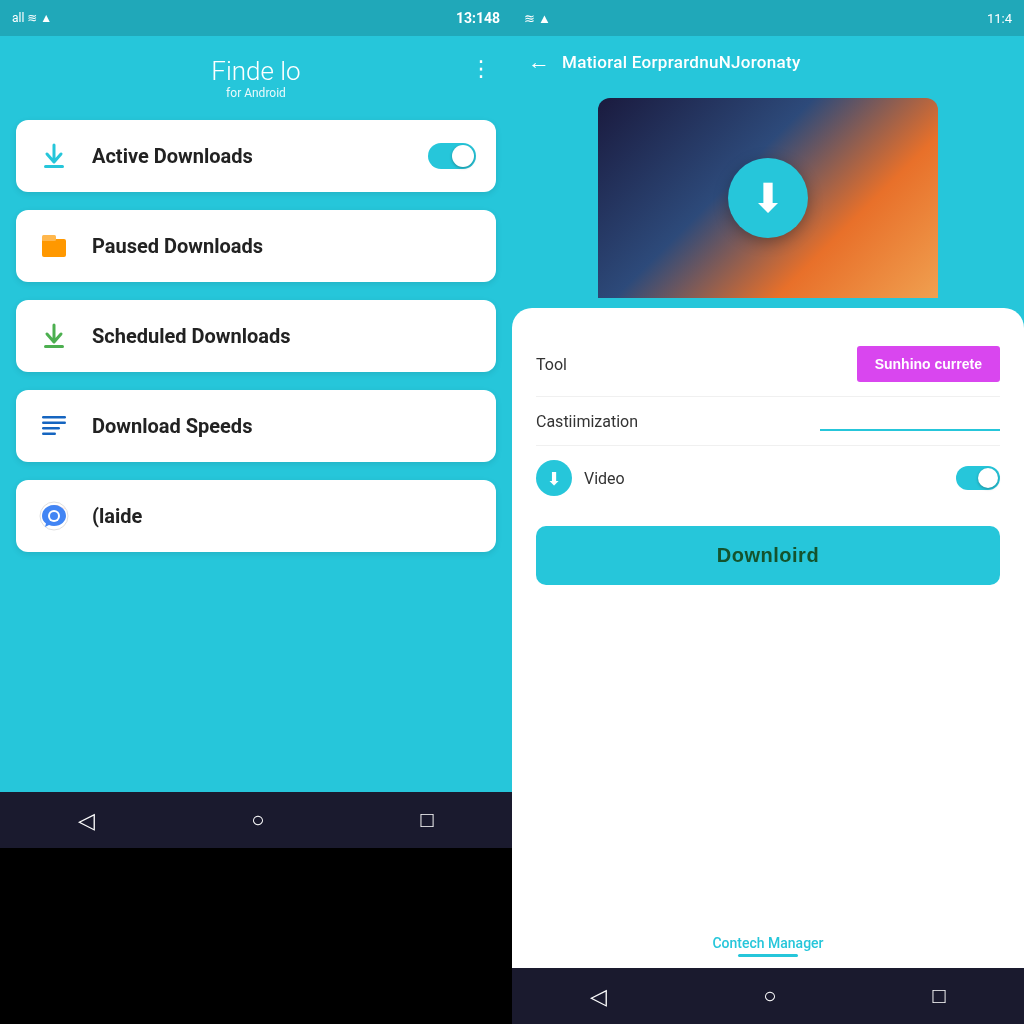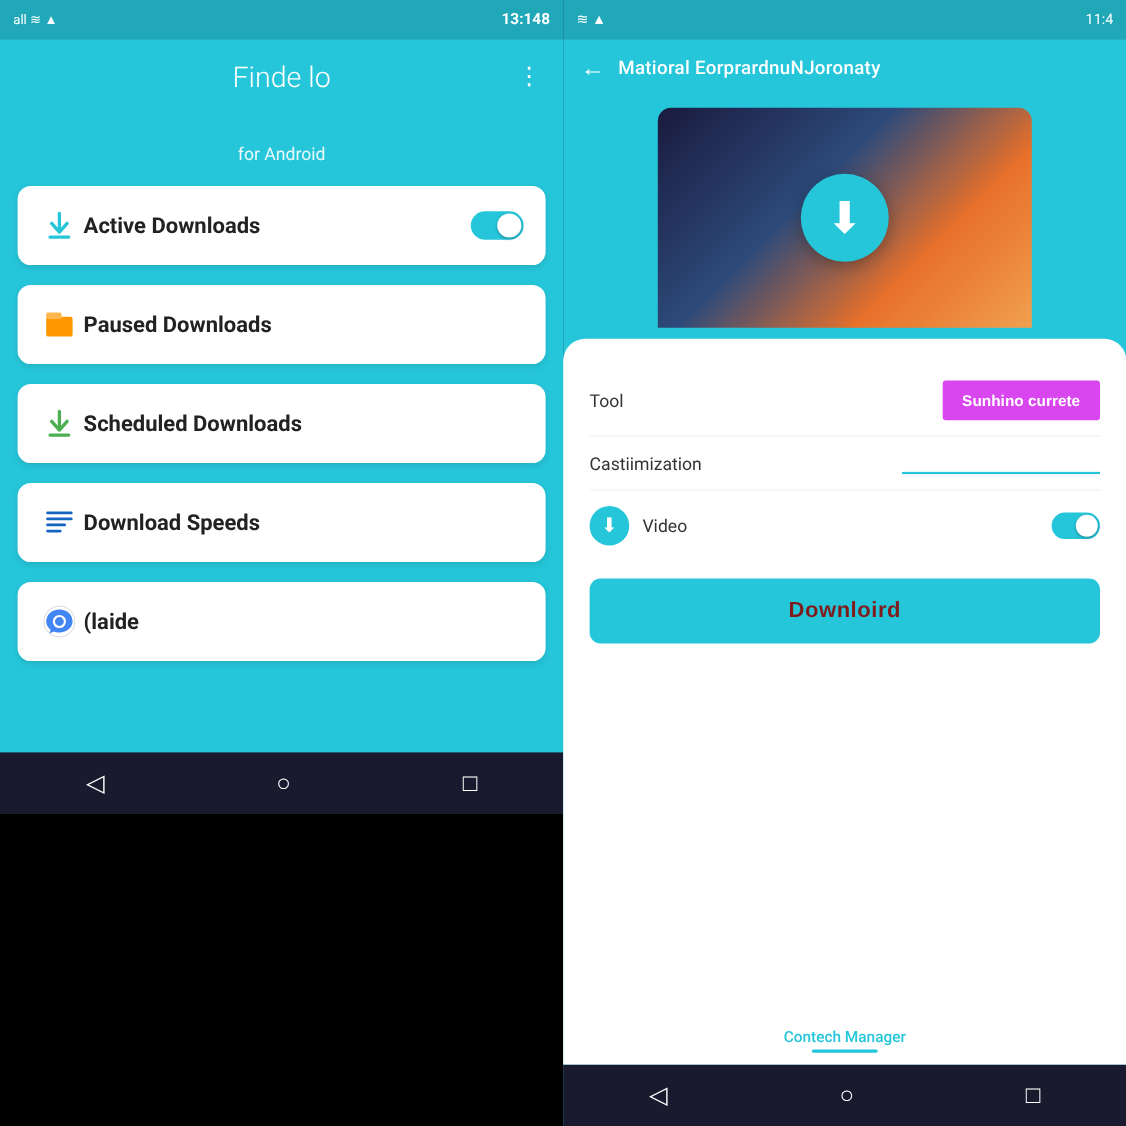--- a/index.html
+++ b/index.html
@@ -8,21 +8,21 @@
       height: 1024px;
       display: flex;
       font-family: 'Roboto', Arial, sans-serif;
       background: #000;
       overflow: hidden;
     }
 
     
     .left-panel {
       width: 512px;
-      height: 740px;
+      height: 848px;
       background: #26C6DA;
       display: flex;
       flex-direction: column;
       position: relative;
     }
 
     .status-bar {
       width: 100%;
       height: 36px;
       background: rgba(0,0,0,0.15);
@@ -54,41 +54,40 @@
       font-size: 26px;
       font-weight: 300;
       margin-bottom: 0;
     }
     .left-header .app-subtitle {
       font-size: 22px;
       font-weight: 700;
       margin-bottom: 4px;
     }
     .left-header .app-platform {
-      font-size: 16px;
+      font-size: 12px;
       font-weight: 400;
       opacity: 0.9;
-      margin-top: 44px;
     }
 
     .menu-items {
       padding: 10px 16px;
       display: flex;
       flex-direction: column;
       gap: 18px;
       flex: 1;
     }
 
     .menu-item {
       background: white;
       border-radius: 12px;
       padding: 18px 20px;
       display: flex;
       align-items: center;
-      gap: 4px;
+      gap: 20px;
       box-shadow: 0 2px 6px rgba(0,0,0,0.1);
       cursor: pointer;
     }
     .menu-item .item-icon {
       width: 36px;
       height: 36px;
       display: flex;
       align-items: center;
       justify-content: center;
       font-size: 28px;
@@ -297,21 +296,21 @@
       height: 20px;
       background: white;
       border-radius: 50%;
       top: 2px;
       right: 2px;
       box-shadow: 0 1px 3px rgba(0,0,0,0.3);
     }
 
     .download-big-btn {
       background: #26C6DA;
-      color: #7f1d1d;
+      color: #14532d;
       border: none;
       border-radius: 10px;
       padding: 18px;
       font-size: 20px;
       font-weight: 600;
       width: 100%;
       cursor: pointer;
       margin-top: 16px;
       letter-spacing: 0.5px;
     }

